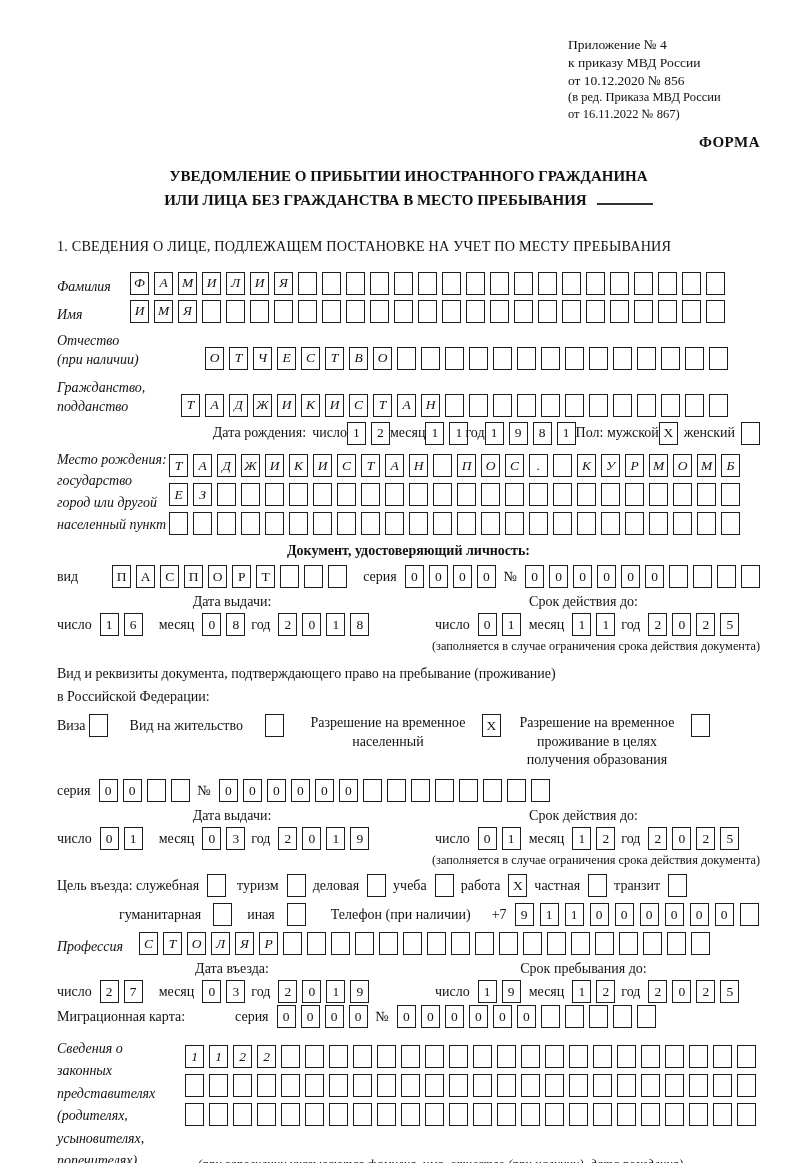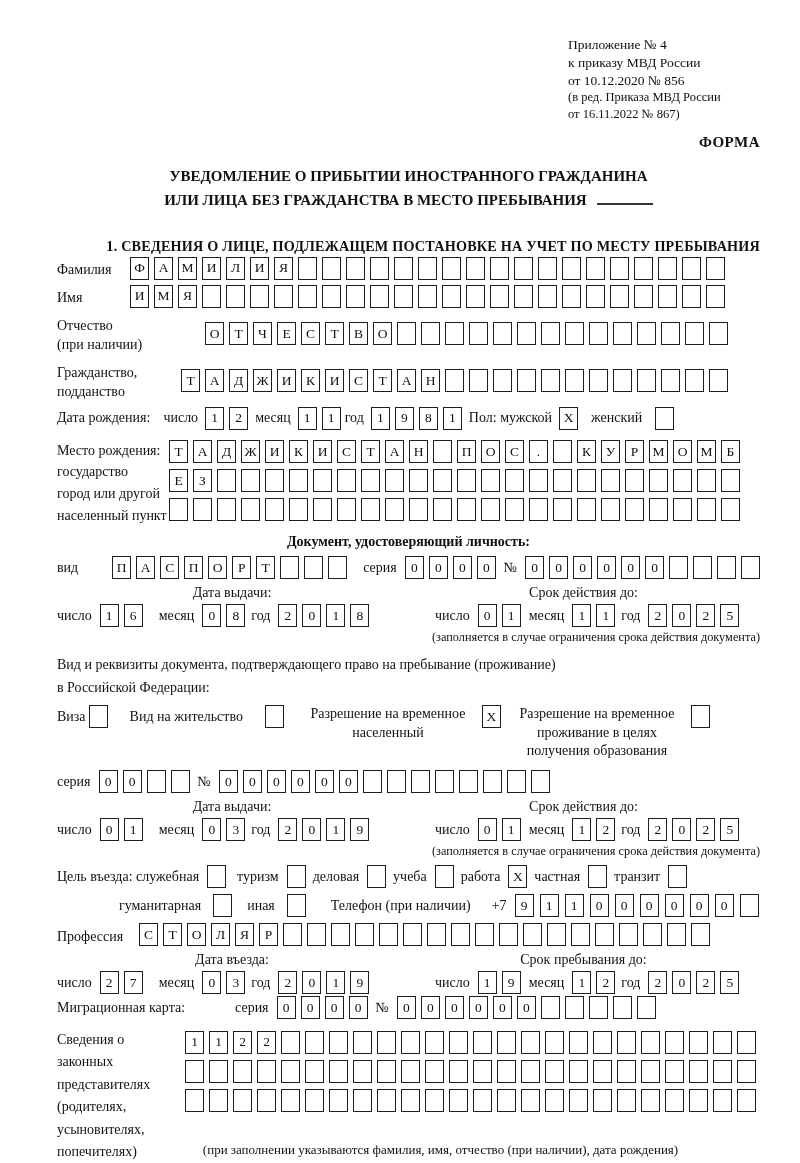--- a/index.html
+++ b/index.html
@@ -13,23 +13,23 @@
 
   
   .hdr { display:flex; justify-content:flex-end; }
   .hdr-inner { width:192px; font-size:13.5px; line-height:1.32; }
   .hdr-inner .small { font-size:12.5px; }
   .forma { text-align:right; font-weight:bold; font-size:15px; margin-top:12px; letter-spacing:.5px; }
 
   .title { text-align:center; font-weight:bold; font-size:15px; line-height:1.55; margin-top:14px; }
   .blank-line { display:inline-block; width:56px; border-bottom:2px solid #333; margin-left:10px; height:14px; vertical-align:baseline; }
 
-  .sec { text-align:right; font-weight:bold; font-size:14.2px; margin-top:26px; margin-bottom:2px; letter-spacing:.2px; }
-
-  .row { display:flex; align-items:center; margin-bottom:5px; }
+  .sec { text-align:left; font-weight:normal; font-size:14.2px; margin-top:26px; margin-bottom:17px; letter-spacing:.2px; }
+
+  .row { display:flex; align-items:flex-end; margin-bottom:5px;font-style:italic; }
   .lbl { padding-top:4px; flex:none; }
   .w73 { width:73px; } .w148 { width:148px; } .w124 { width:124px; }
   .w112 { width:112px; } .w128 { width:128px; }
   .lbl2 { line-height:1.35; }
 
   .boxes { display:flex; gap:5px; flex:none; }
   .cell {
     width:19px; height:23px; flex:none;
     border:1.5px solid #1d1d1d;
     display:inline-flex; align-items:center; justify-content:center;
@@ -202,21 +202,21 @@
         <div class="cell"></div>
         <div class="cell"></div>
         <div class="cell"></div>
         <div class="cell"></div>
         <div class="cell"></div>
         <div class="cell"></div>
         <div class="cell"></div>
       </div>
   </div>
 
-  <div class="inline" style="margin-bottom:6px; gap:7px;">
+  <div class="inline" style="gap:0;justify-content:flex-end;">
     <span class="lbl-in">Дата рождения:</span>
     <span class="lbl-in" style="margin-left:6px;">число</span>
     <div class="boxes">
         <div class="cell">1</div>
         <div class="cell">2</div>
       </div>
     <span class="lbl-in">месяц</span>
     <div class="boxes">
         <div class="cell">1</div>
         <div class="cell">1</div>

